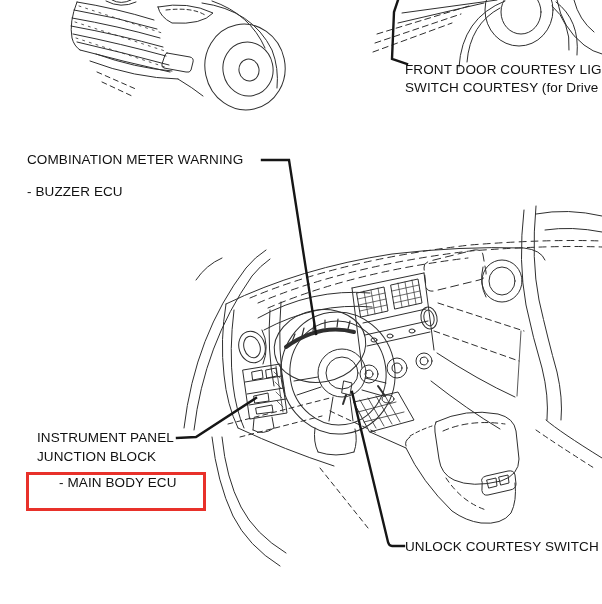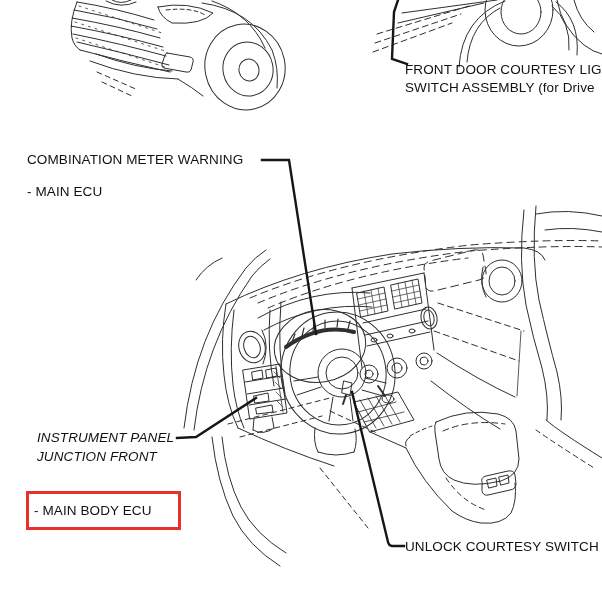--- a/index.html
+++ b/index.html
@@ -10,25 +10,25 @@
   #art{position:absolute;left:0;top:0;}
   .callout{
     position:absolute;font-size:13.5px;line-height:18px;letter-spacing:0.1px;
     color:#111;white-space:nowrap;
   }
   .callout .l{display:block;}
   #cb-combination{left:27px;top:151px;}
   #cb-meter-ecu{left:27px;top:183px;}
   #cb-buzzer{left:27px;top:215px;}
   #cb-frontdoor{left:405px;top:61px;width:197px;overflow:hidden;}
-  #cb-instrument{left:37px;top:428px;line-height:19px;font-style:italic;}
+  #cb-instrument{left:37px;top:428px;line-height:19px;}
   #cb-unlock{left:405px;top:538px;}
   #highlight-box{
-    position:absolute;left:26px;top:491px;width:144px;height:33px;
-    border:3px solid #e8312a;display:flex;align-items:center;padding-left:5px;
+    position:absolute;left:26px;top:472px;width:144px;height:33px;
+    border:3px solid #e8312a;display:flex;padding-left:30px;
     font-size:13.5px;letter-spacing:0.1px;white-space:nowrap;
   }
 </style>
 </head>
 <body>
 
 <div id="stage">
 
   <svg id="art" width="602" height="604" viewBox="0 0 602 604">
 
@@ -227,31 +227,31 @@
     <g fill="none" stroke="#161616" stroke-width="2.4" stroke-linejoin="miter" stroke-linecap="square">
       <path d="M262,160 L289,160 L316,334"></path>
       <path d="M398,0 L394,12 L392,59 L407,64"></path>
       <path d="M177,438 L196,437 L256,398"></path>
       <path d="M404,546 L392,546 Q389,546 388,542 L352,392"></path>
     </g>
   </svg>
 
   <div class="callout" id="cb-frontdoor">
     <span class="l">FRONT DOOR COURTESY LIG</span>
-    <span class="l">SWITCH ASSEMBLY (for Drive</span>
+    <span class="l">SWITCH COURTESY (for Drive</span>
   </div>
 
   <div class="callout" id="cb-combination">COMBINATION METER WARNING</div>
 
-  <div class="callout" id="cb-meter-ecu">- MAIN ECU</div>
+  <div class="callout" id="cb-meter-ecu">- BUZZER ECU</div>
 
 
   <div class="callout" id="cb-instrument">
     <span class="l">INSTRUMENT PANEL</span>
-    <span class="l">JUNCTION FRONT</span>
+    <span class="l">JUNCTION BLOCK</span>
   </div>
 
   <div id="highlight-box" style="border-color: rgb(232, 49, 42); border-width: 3px;">
     <span>- MAIN BODY ECU</span>
   </div>
 
   <div class="callout" id="cb-unlock">UNLOCK COURTESY SWITCH</div>
 </div>
 
 </body></html>

